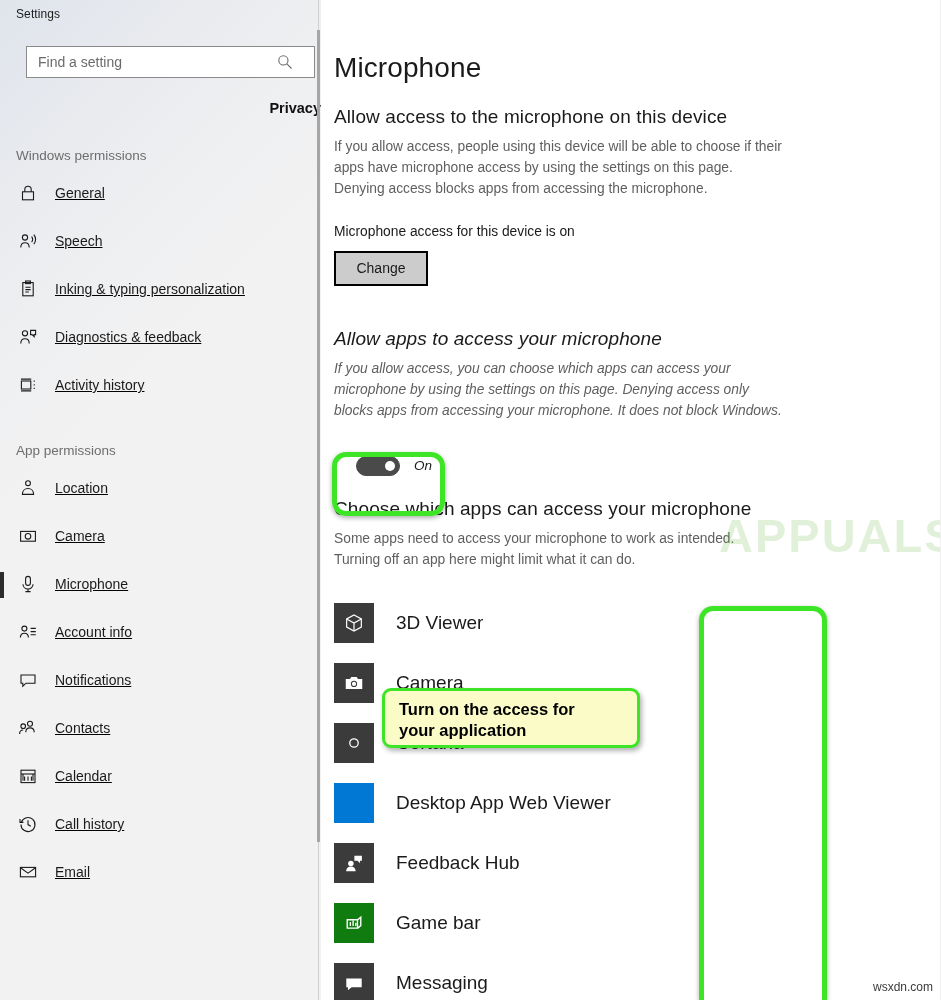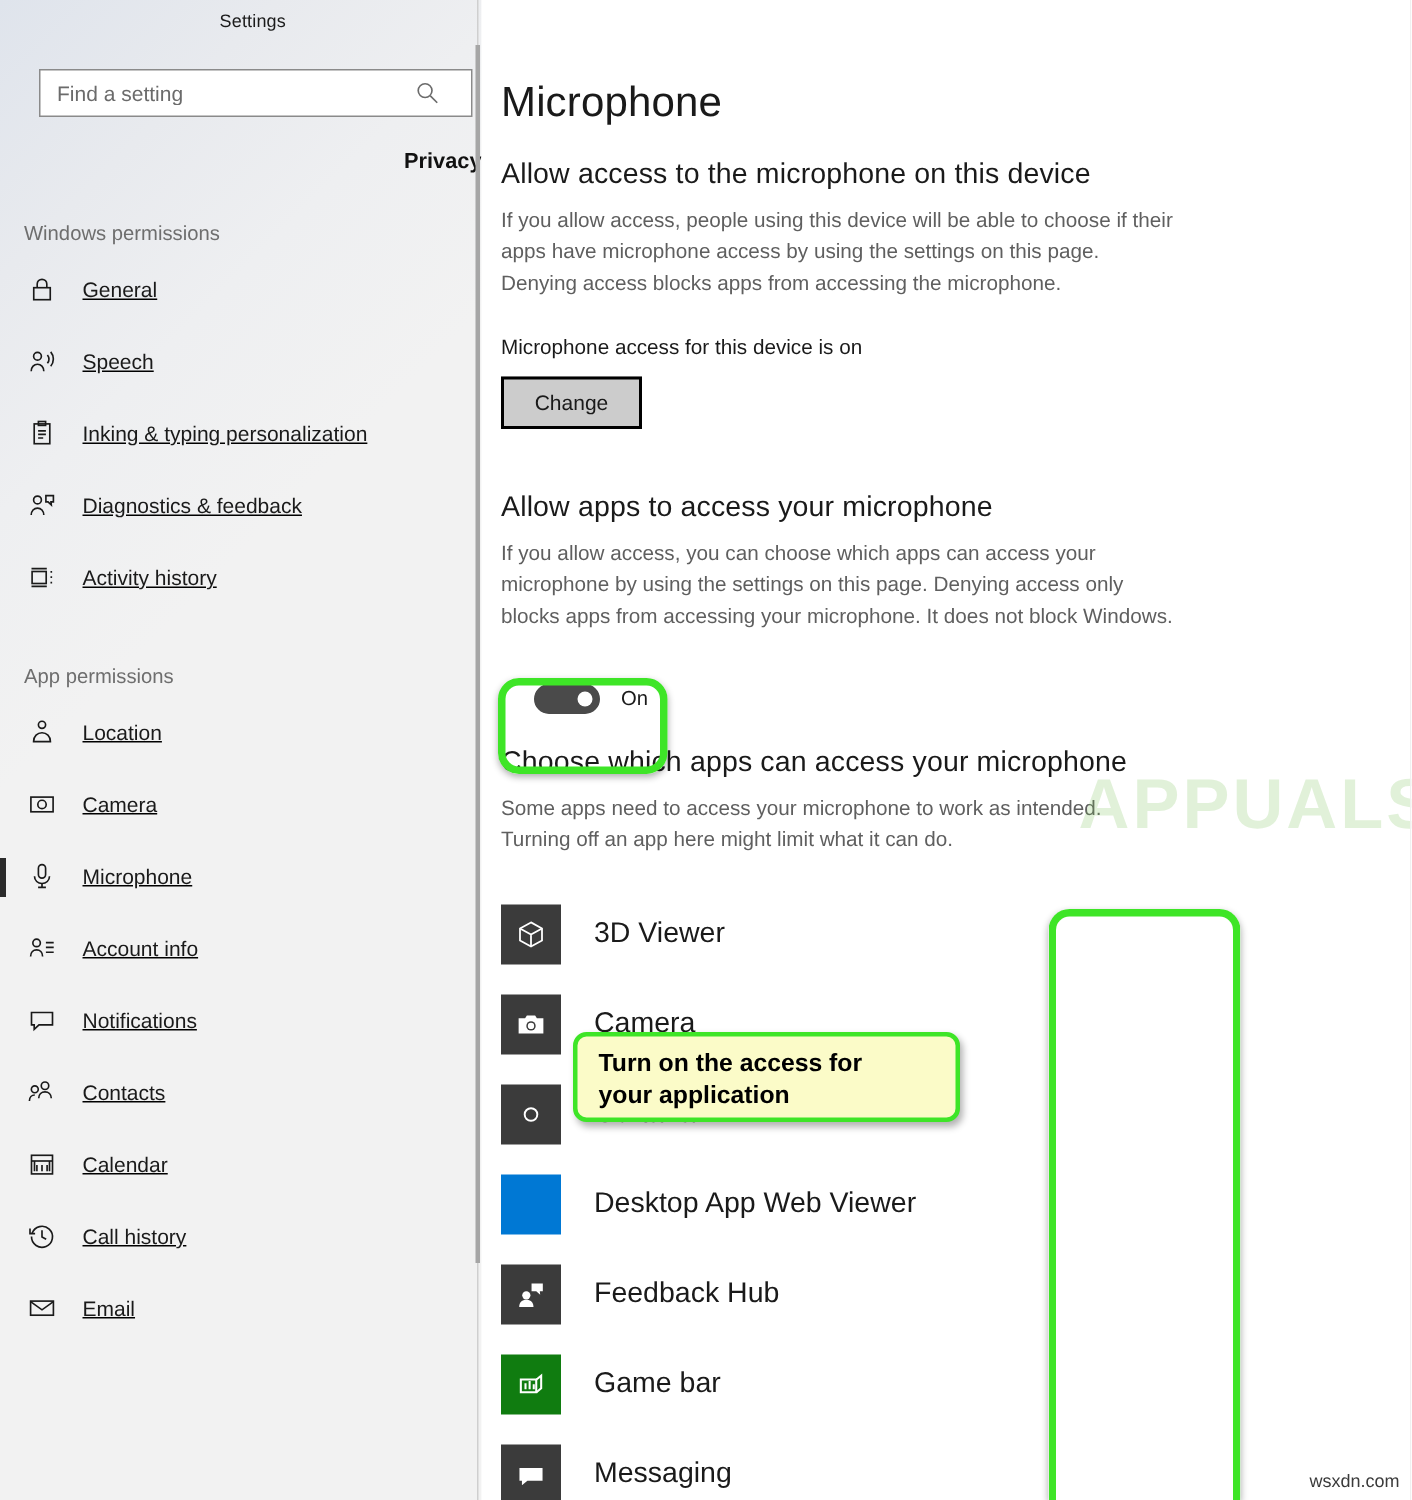--- a/index.html
+++ b/index.html
@@ -16,21 +16,20 @@
     width: 321px; height: 1000px;
     background: #f2f2f2;
     position: relative;
     flex: 0 0 321px;
     background-image: linear-gradient(135deg, #dfe4ec 0%, #e8eaee 14%, #eeeff1 26%, #f2f2f2 40%);
   }
   .titlebar {
     height: 30px; padding: 7px 0 0 16px;
     font-size: 12px; color: #1b1b1b;
     letter-spacing: .1px;
-    text-align: center;
   }
   .home-row {
     display: flex; align-items: center;
     height: 40px; margin-top: 16px; padding-left: 18px; gap: 16px;
   }
   .home-label { font-size: 15px; color: #1a1a1a; }
   .search-wrap { margin: 16px 18px 0 16px; position: relative; }
   .search-input {
     width: 289px; height: 32px;
     border: 1px solid #8a8a8a;
@@ -91,21 +90,21 @@
     margin-top: 9px; max-width: 448px;
   }
   .status-line { font-size: 13.8px; color: #1a1a1a; margin-top: 24px; }
   .change-btn {
     margin-top: 12px;
     width: 94px; height: 35px;
     background: #cccccc; border: 2px solid #000;
     font-family: "Liberation Sans", sans-serif;
     font-size: 14px; color: #1a1a1a; cursor: pointer;
   }
-  .sec2 { margin-top: 42px; }
+  .sec2 { margin-top: 42px; font-style: italic; }
   .sec3 { }
 
   
   .toggle-row { display: flex; align-items: center; gap: 14px; }
   .tgl {
     width: 44px; height: 20px; border-radius: 10px; position: relative;
     flex: 0 0 44px;
   }
   .tgl.on { background: #4a4a4a; border: 1px solid #4a4a4a; }
   .tgl.on .knob {

